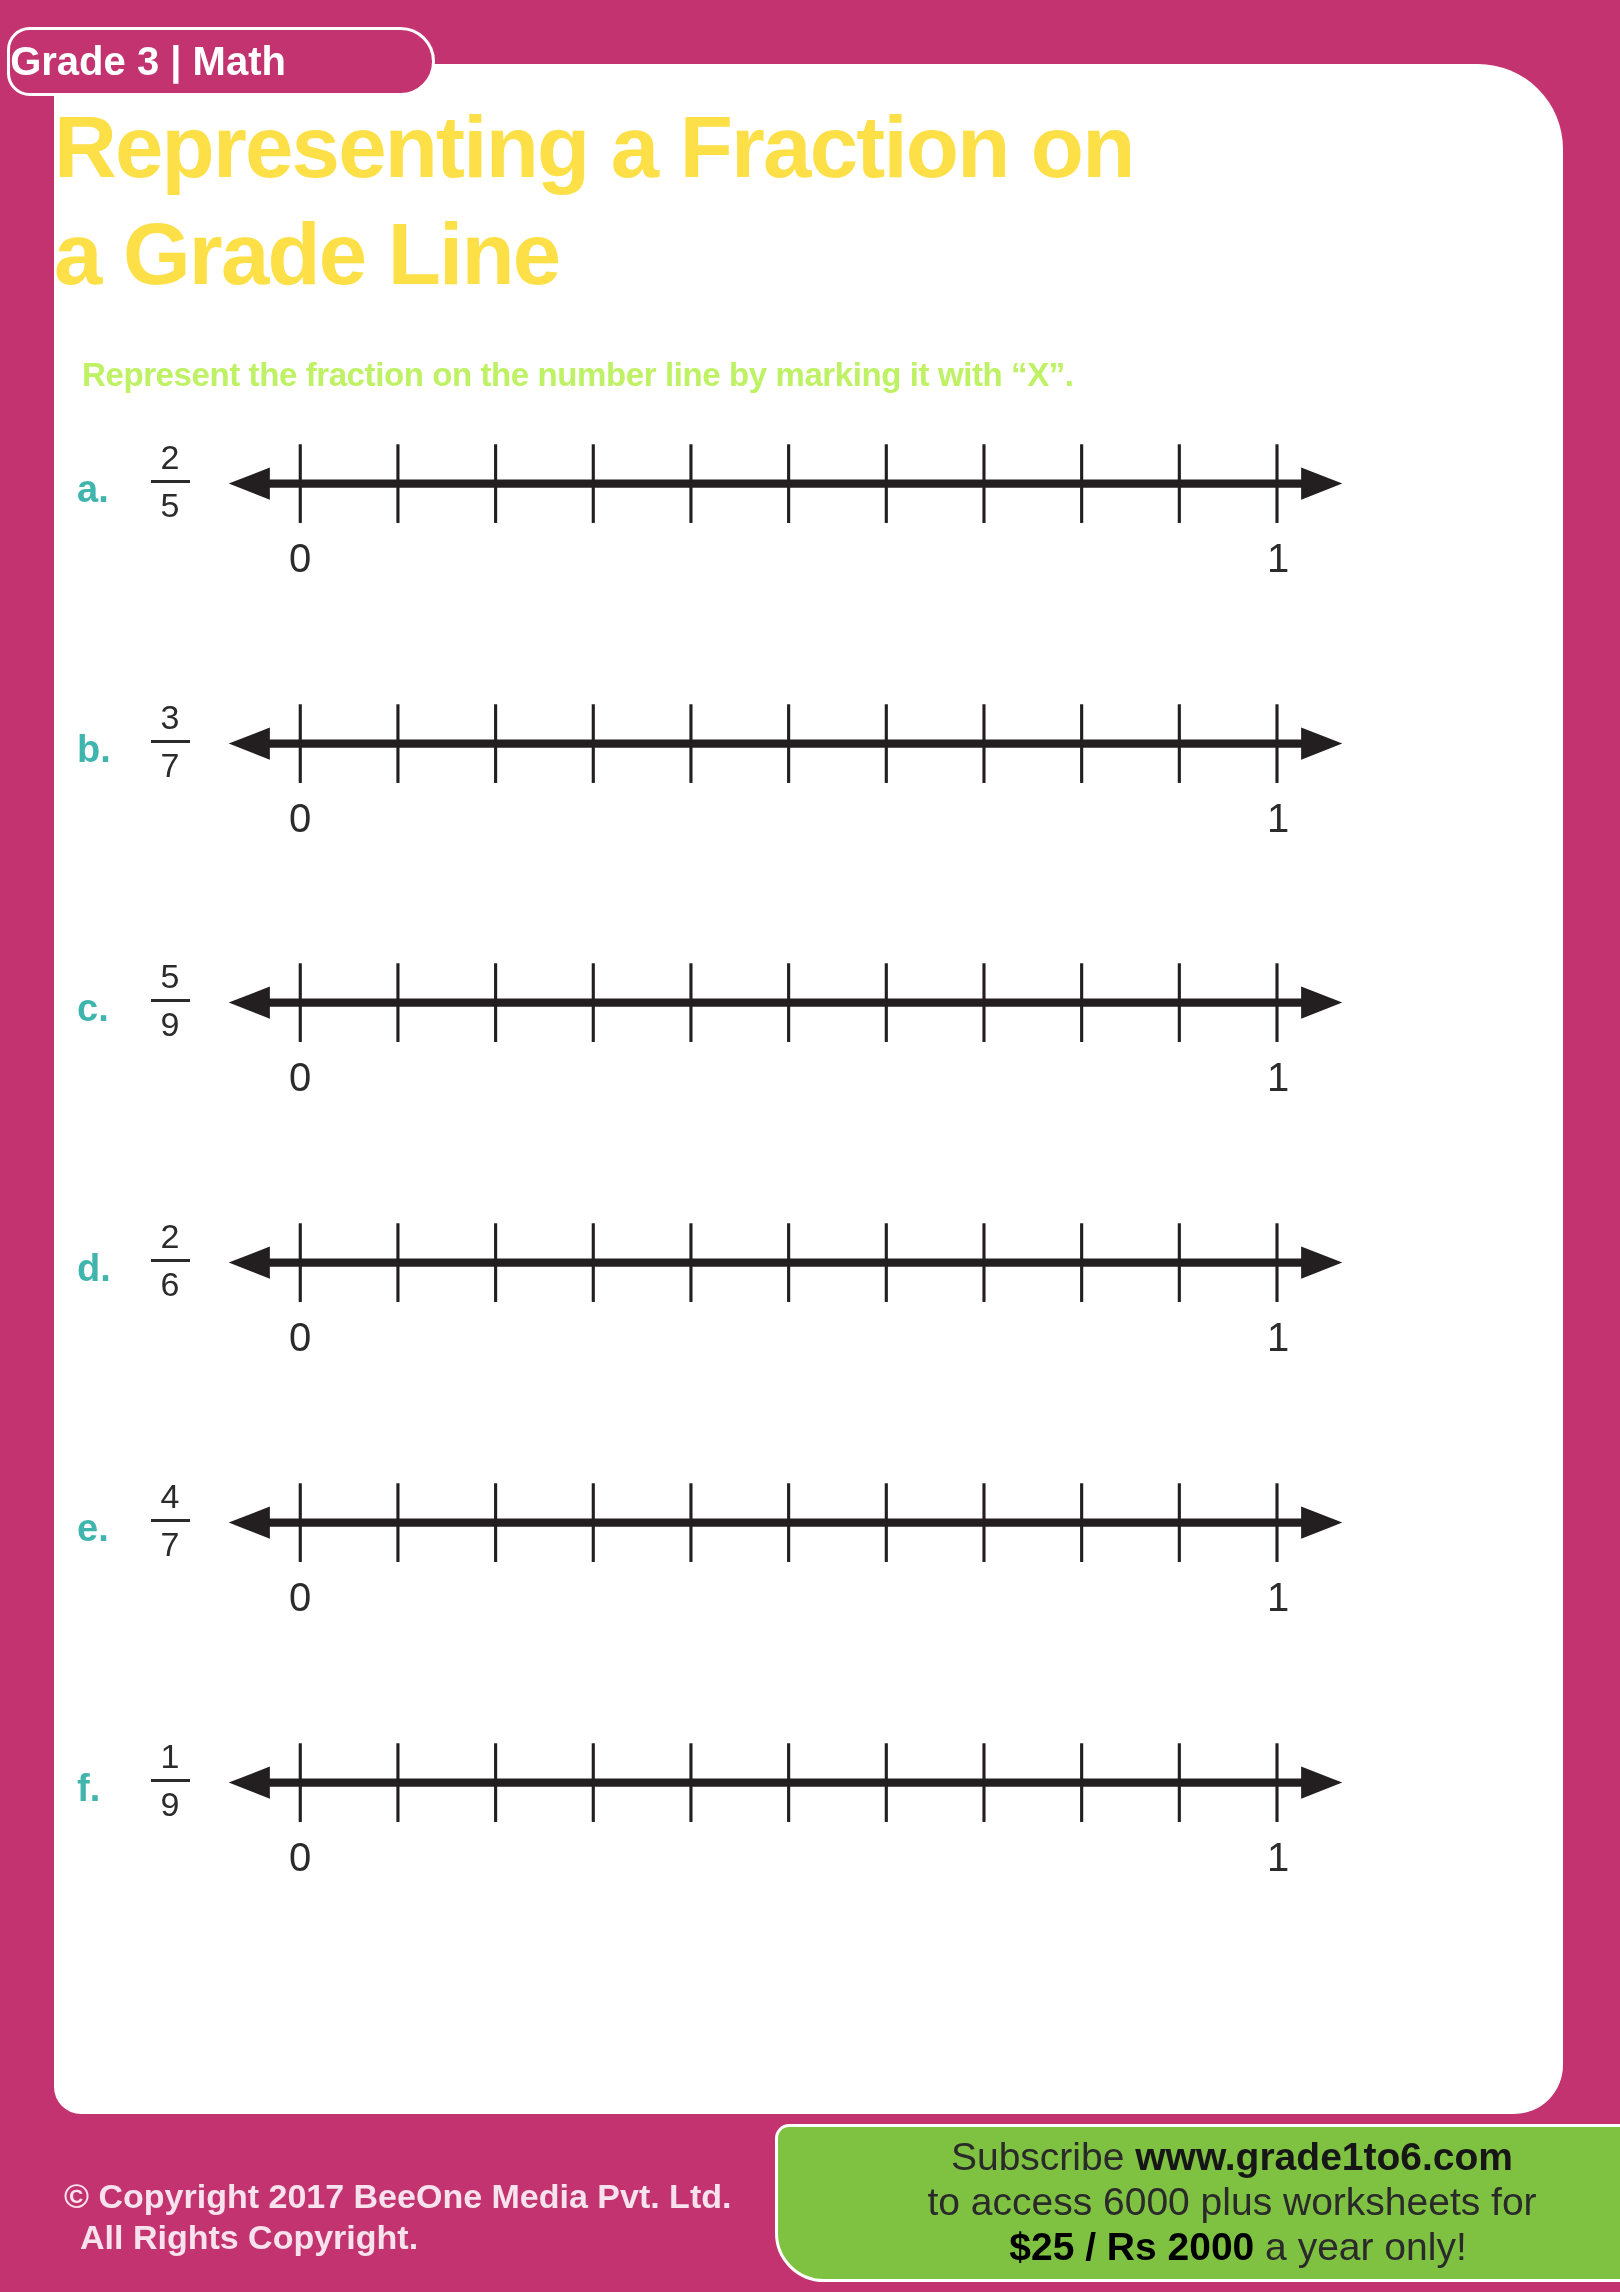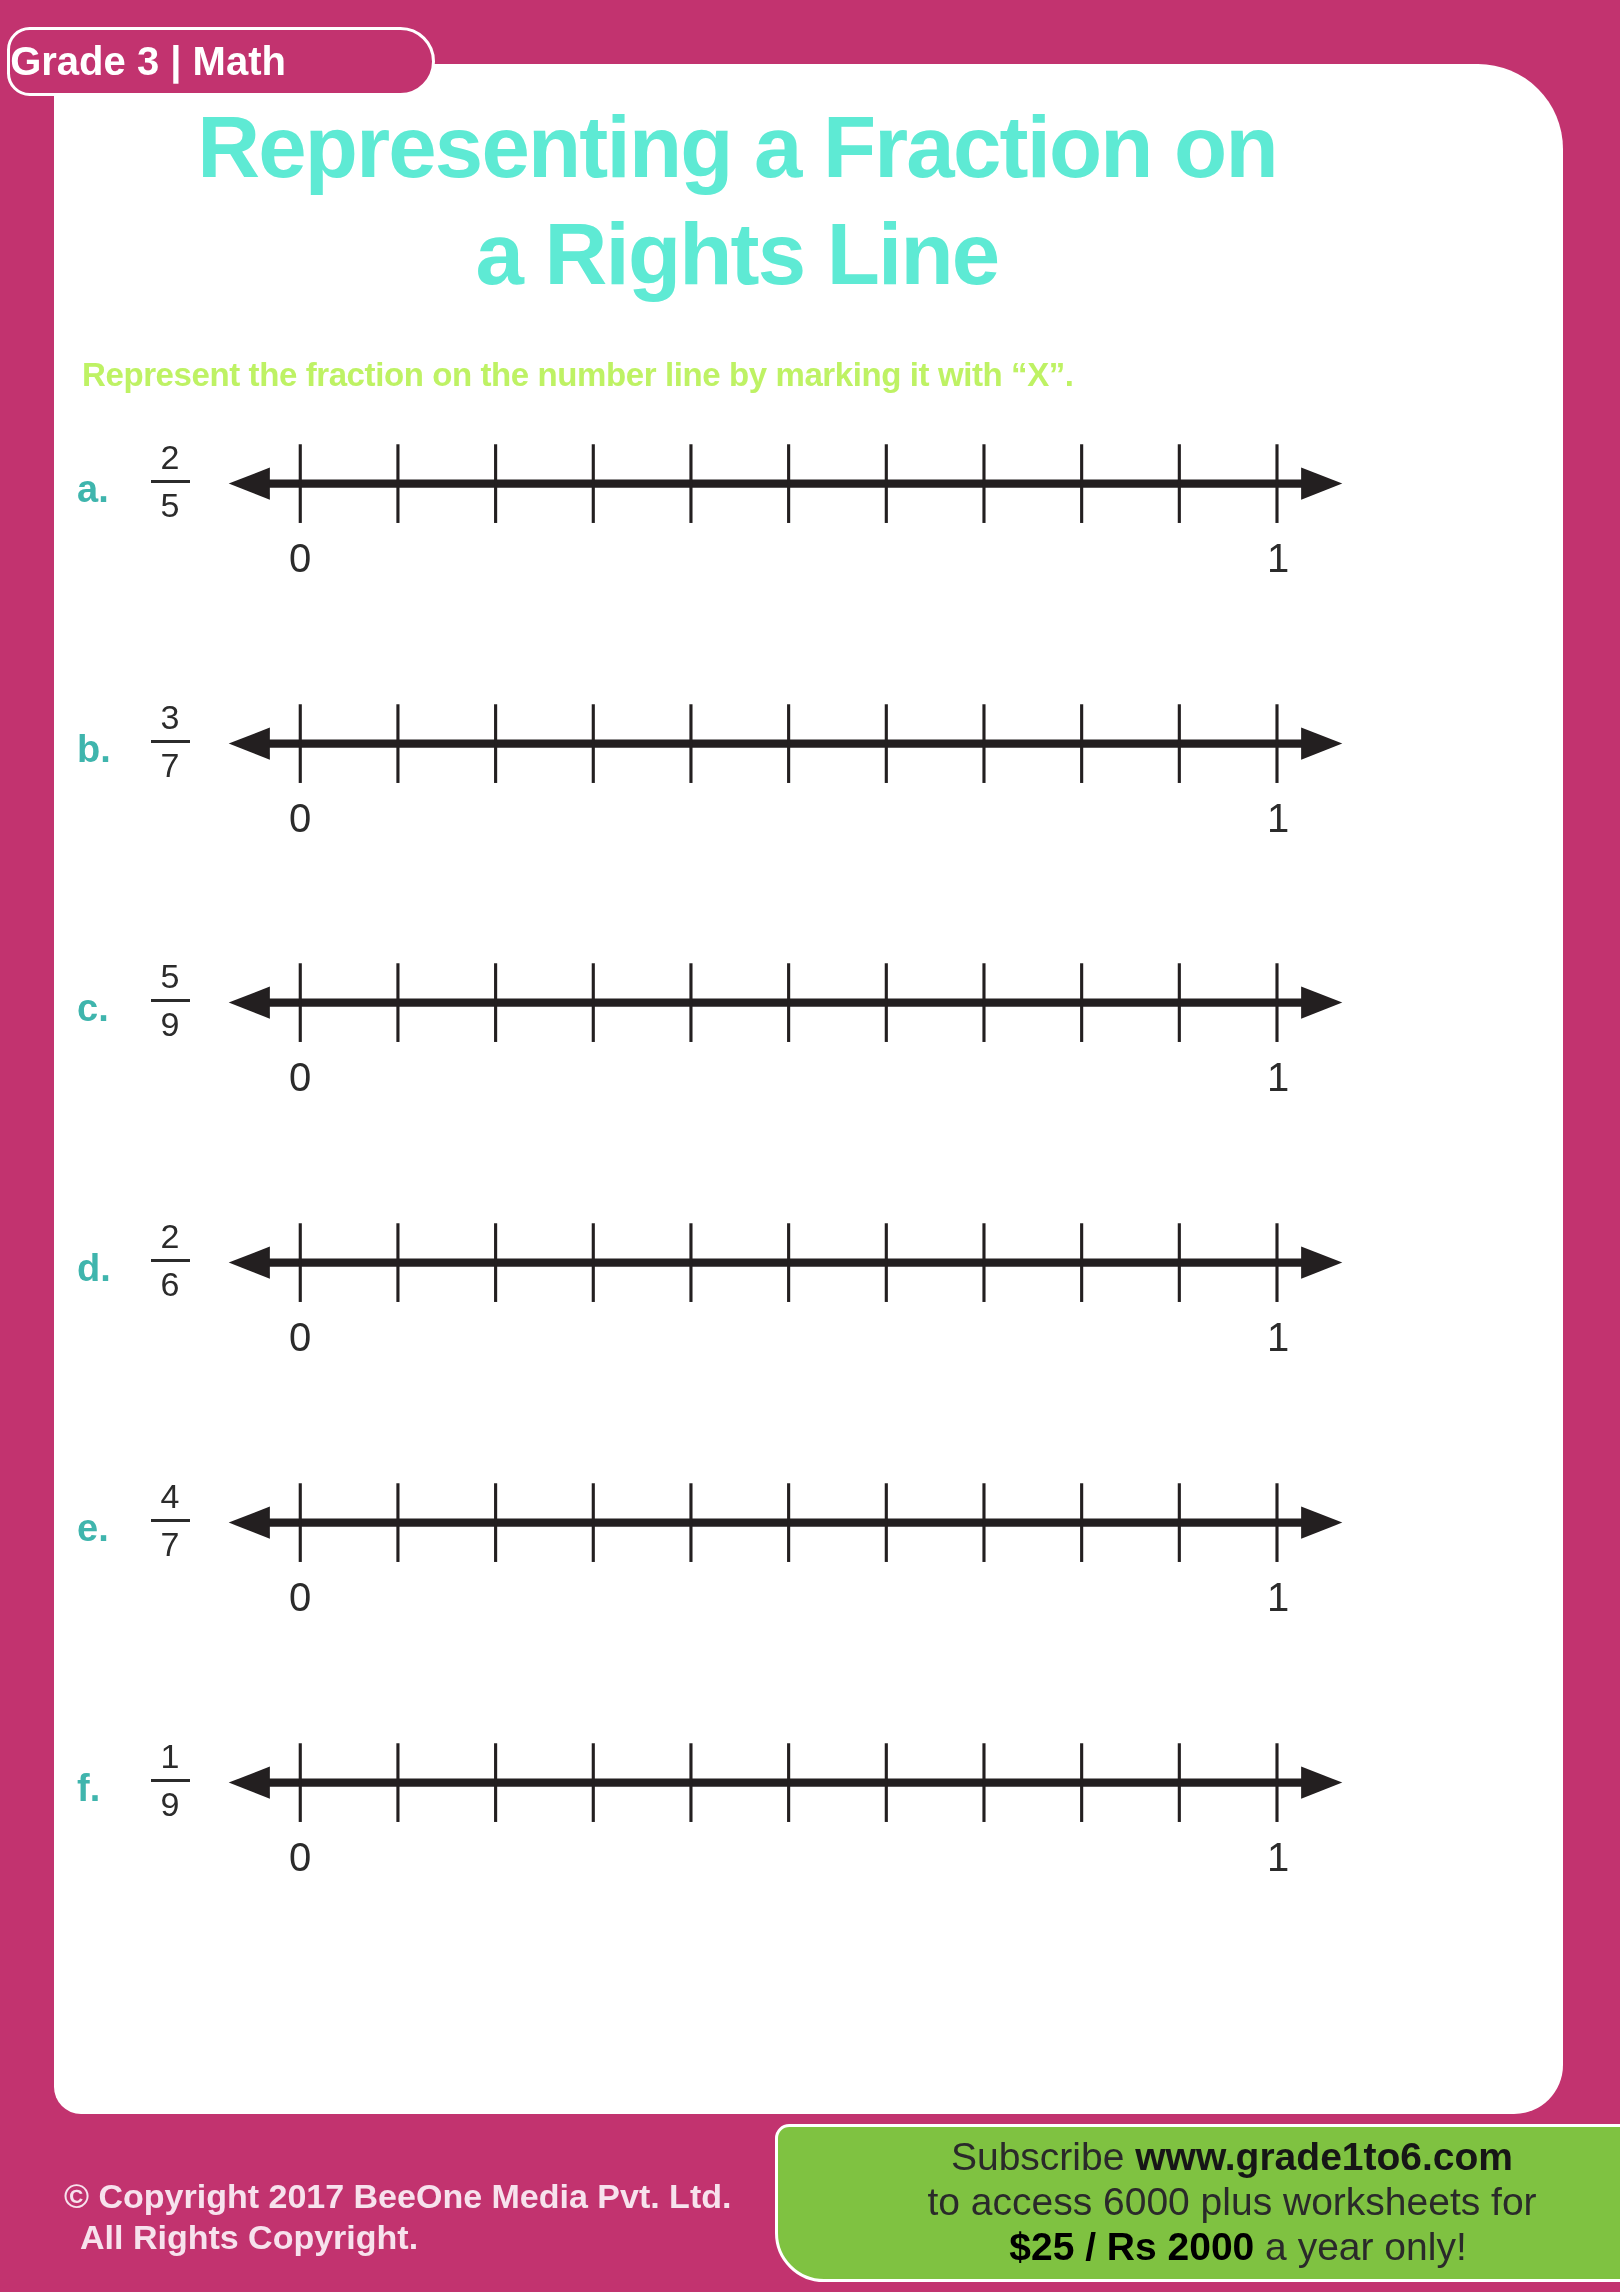--- a/index.html
+++ b/index.html
@@ -14,21 +14,21 @@
   }
   .badge{
     position:absolute; left:7.2px; top:27px; width:428px; height:69px;
     background:#C2336F; border:3.6px solid #ffffff; box-sizing:border-box;
     border-radius:25px 38px 38px 25px;
     color:#ffffff; font-size:40px; font-weight:700;
     line-height:62px; letter-spacing:0px;
   }
   .title{
     position:absolute; left:54px; top:93px; width:1366px;
-    text-align:center; color:#5eead4; font-weight:700;
+    text-align:left; color:#fde047; font-weight:700;
     font-size:87px; line-height:107px; letter-spacing:-1.8px;
   }
   .instruction{
     position:absolute; left:82px; top:356px;
     color:#bef264; font-size:33px; font-weight:700; letter-spacing:-0.4px;text-align:right;
   }
   .row{ position:absolute; left:0; width:1620px; height:166px; }
   .letter{
     position:absolute; left:77px; top:48px; width:63px;
     color:#3FB5AD; font-size:38px; font-weight:700; line-height:41px;
@@ -86,21 +86,21 @@
       </g>
     </defs>
   </svg>
 
   <div class="panel"></div>
 
   <div class="badge">Grade 3 | Math</div>
 
   <div class="title">
     <div>Representing a Fraction on</div>
-    <div>a Rights Line</div>
+    <div>a Grade Line</div>
   </div>
 
   <div class="instruction">Represent the fraction on the number line by marking it with “X”.</div>
 
   <div class="row" style="top:421px">
     <div class="letter">a.</div>
     <div class="frac">
       <div class="num">2</div>
       <div class="fbar"></div>
       <div class="den">5</div>

